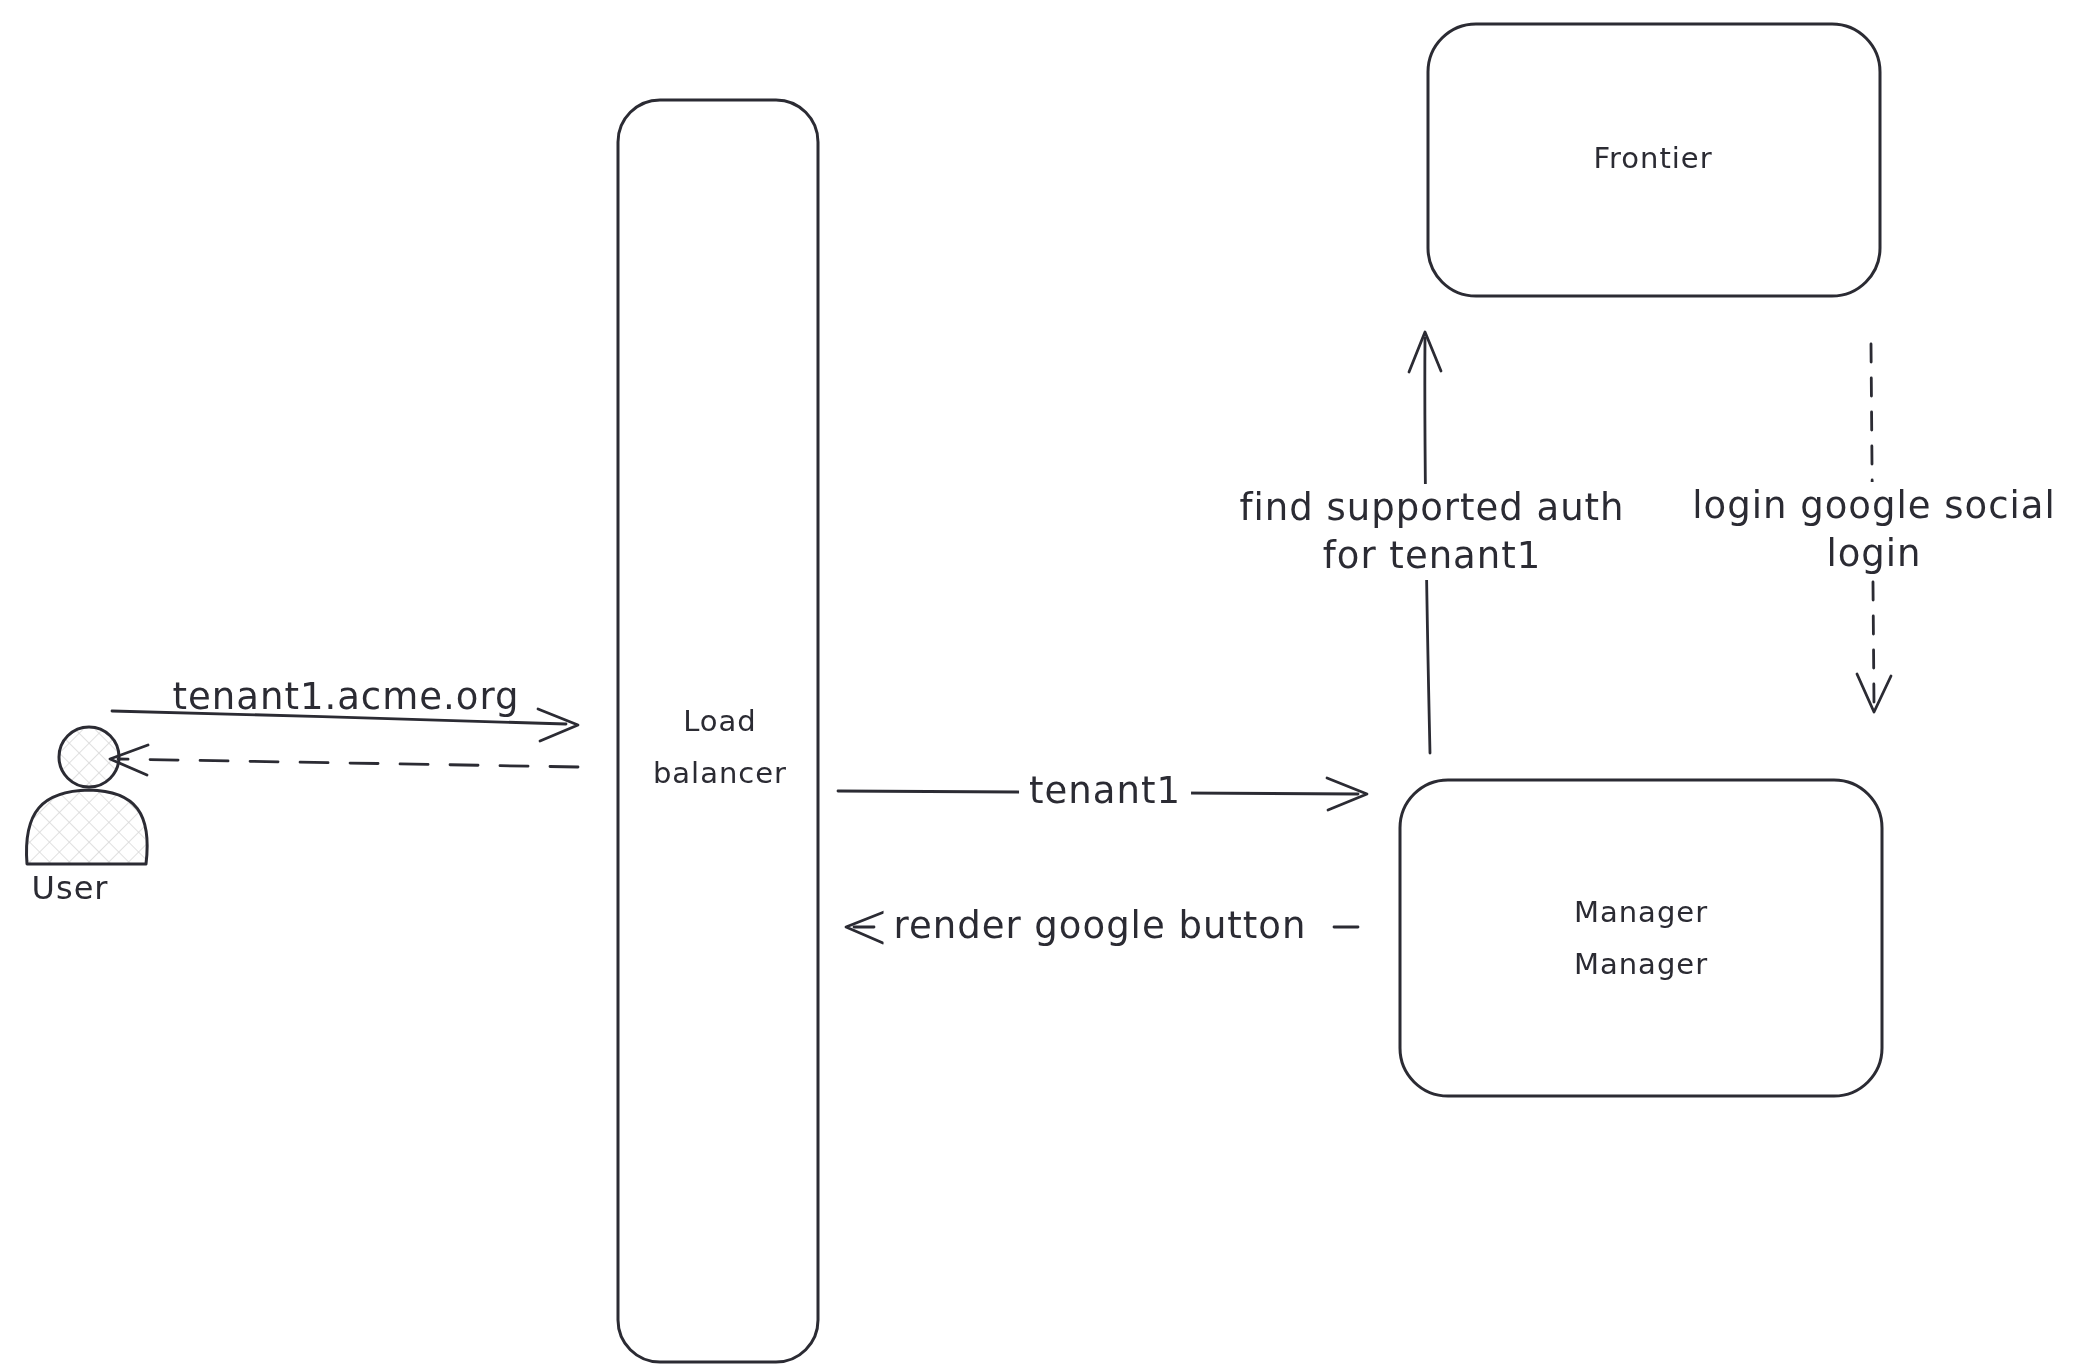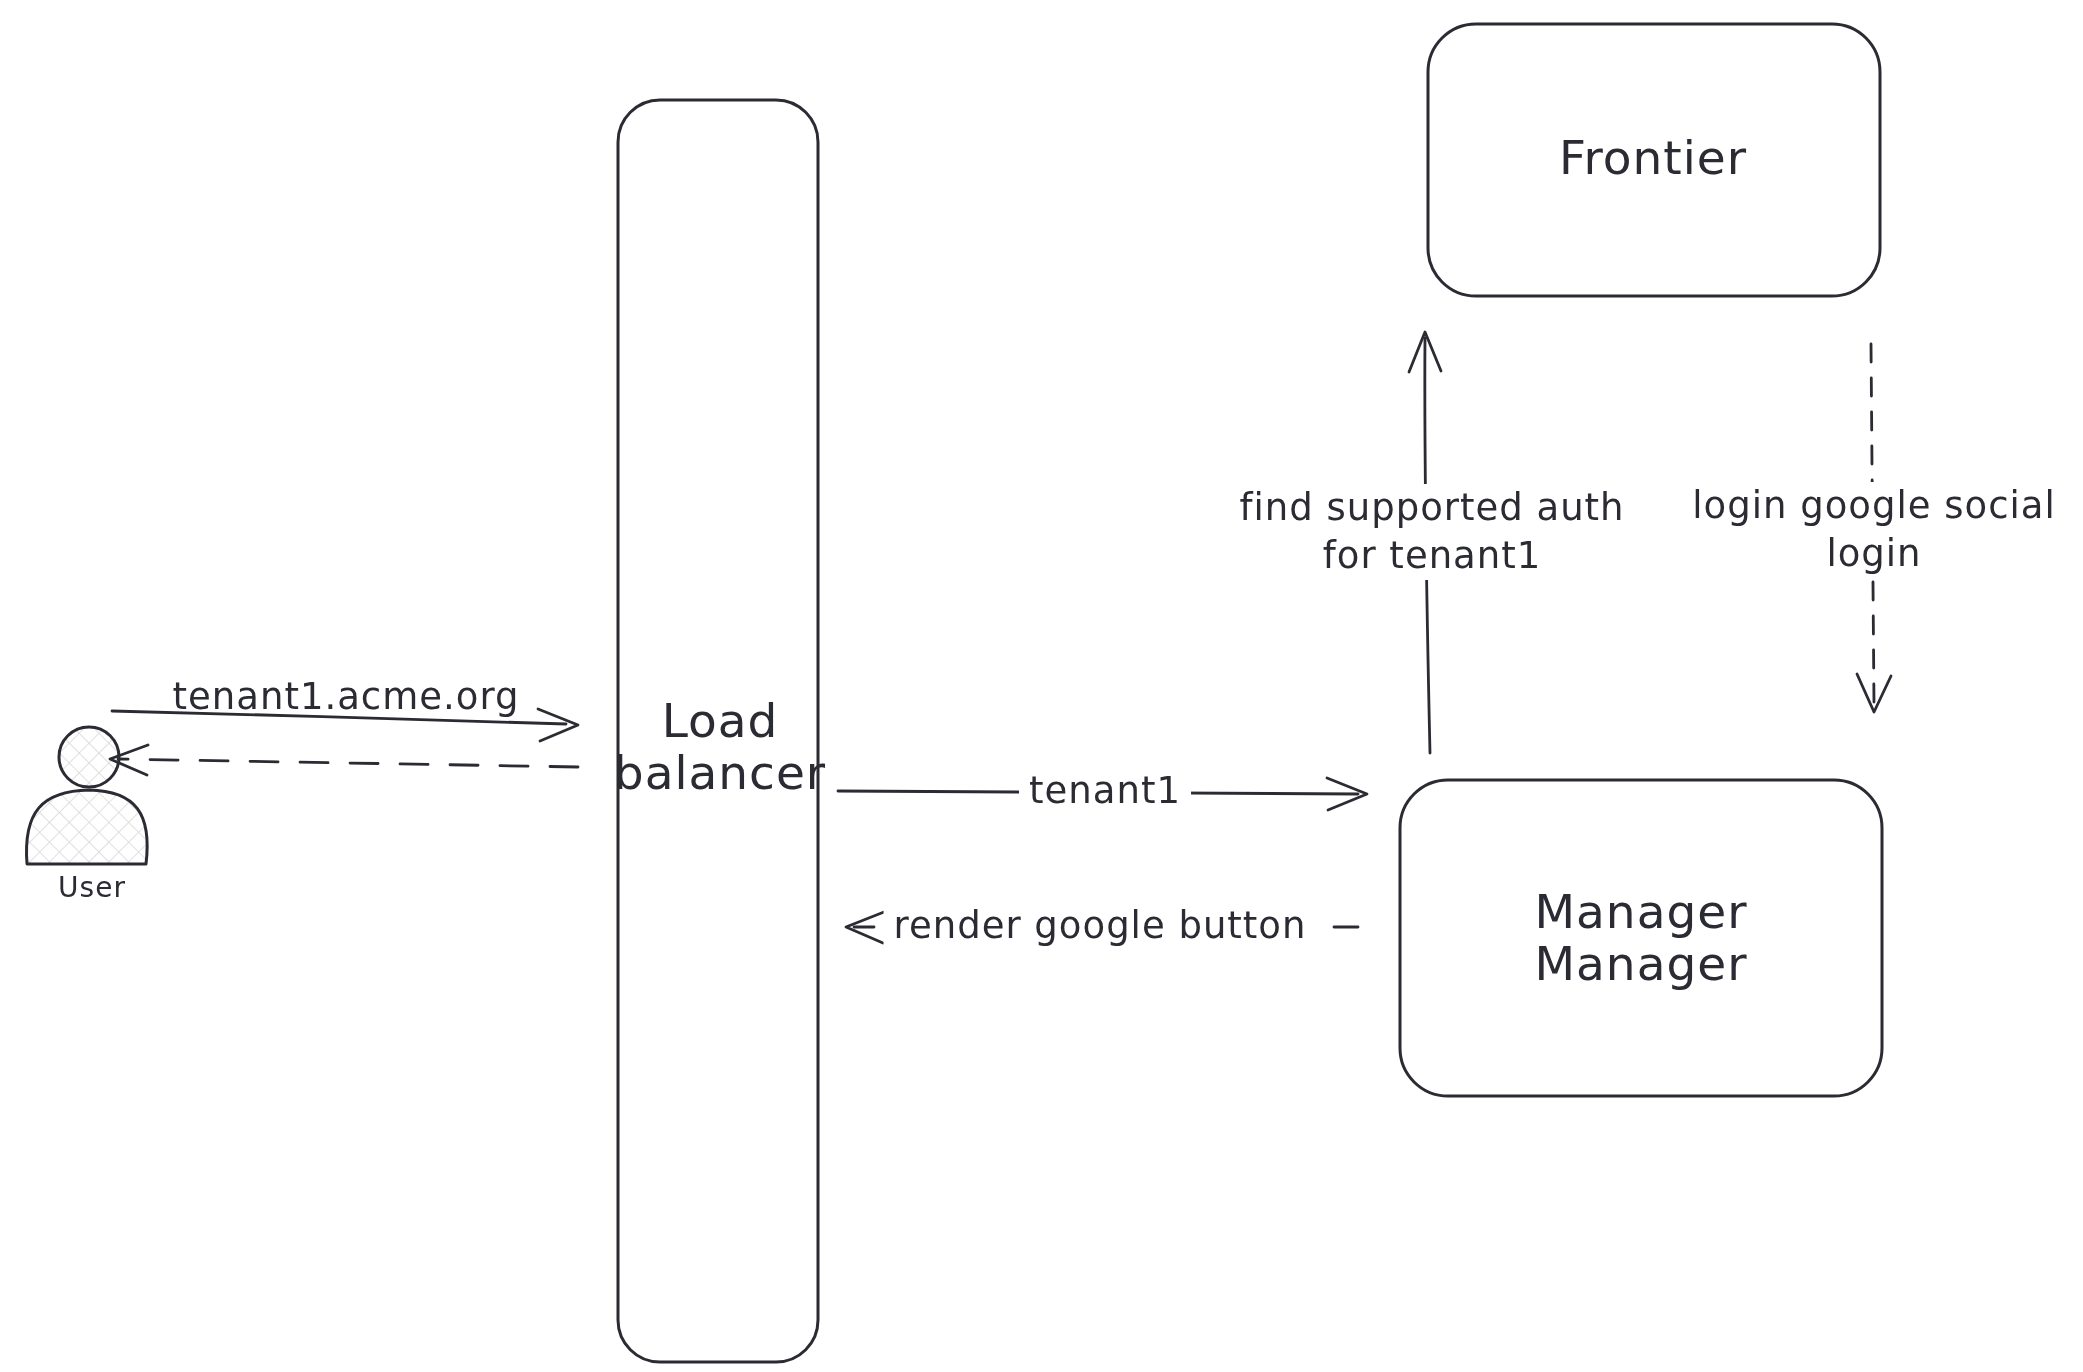--- a/index.html
+++ b/index.html
@@ -16,21 +16,21 @@
   .lbl {
     position: absolute;
     transform: translate(-50%, -50%);
     white-space: nowrap;
     text-align: center;
     font-size: 37px;
     line-height: 50px;
     color: #2b2b33;
     letter-spacing: 1px;
   }
-  .node-lbl { font-size: 47px; line-height: 52px; }
+  .node-lbl { font-size: 29px; line-height: 52px; }
   .bg { background: #ffffff; padding: 0 10px; }
   .shape { fill: #ffffff; stroke: #2b2b33; stroke-width: 3; }
   .shaft, .head {
     fill: none;
     stroke: #2b2b33;
     stroke-width: 2.8;
     stroke-linecap: round;
     stroke-linejoin: round;
   }
 </style>
@@ -93,21 +93,21 @@
   <div class="lbl node-lbl" style="left:720px; top:727px;margin-top:20px;">
     <div>Load</div>
     <div>balancer</div>
   </div>
 
   <div class="lbl node-lbl" style="left:1641px; top:938px;">
     <div>Manager</div>
     <div>Manager</div>
   </div>
 
-  <div class="lbl" style="left:92px; top:888px; font-size:28px;">User</div>
+  <div class="lbl" style="left:70px; top:888px; font-size:32px;">User</div>
 
   <div class="lbl" style="left:346px; top:697px;">tenant1.acme.org</div>
 
   <div class="lbl bg" style="left:1105px; top:791px;">tenant1</div>
 
   <div class="lbl bg" style="left:1100px; top:926px;text-align:center;">render google button</div>
 
   <div class="lbl bg" style="left:1432px; top:532px; line-height:48px;">
     <div>find supported auth</div>
     <div>for tenant1</div>

